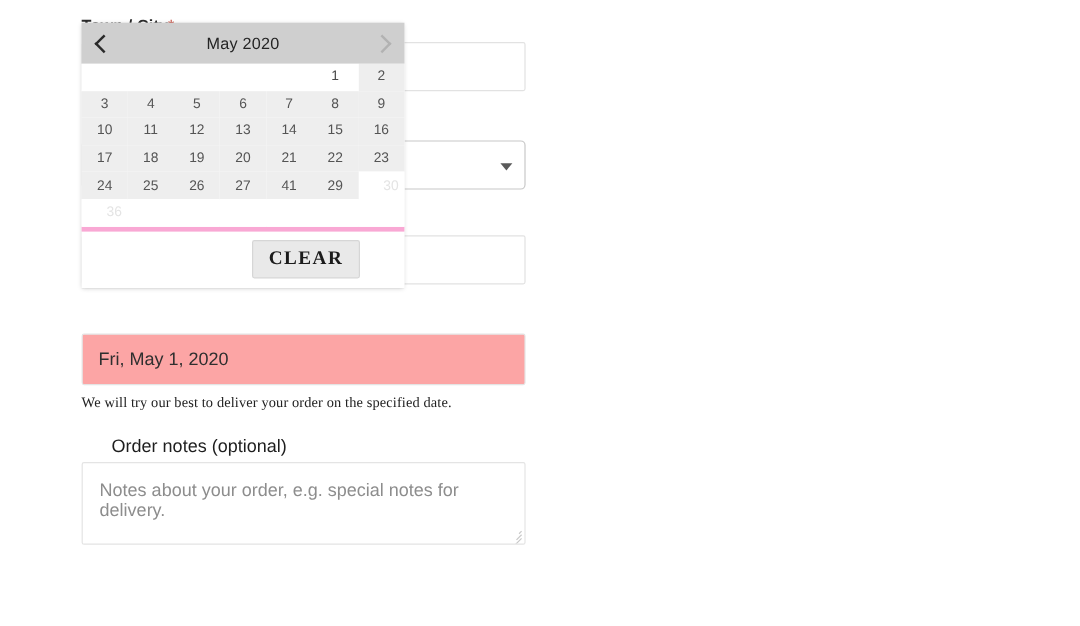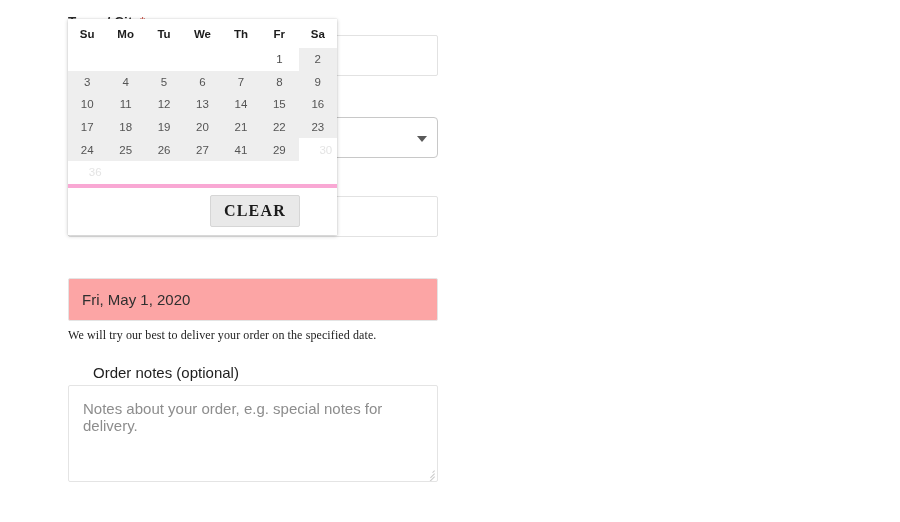--- a/index.html
+++ b/index.html
@@ -104,21 +104,21 @@
     font-size: 15px;
     color: #1e1e1e;
     margin-left: 25px;
   }
   .notes-box {
     position: absolute;
     left: 68px;
     top: 385px;
     box-sizing: border-box;
     width: 370px;
-    height: 97px;
+    height: 69px;
     border: 1px solid #e4e4e4;
     border-radius: 2px;
     background: #fff;
     overflow: hidden;
   }
   .notes-placeholder {
     position: absolute;
     left: 14px;
     top: 14px;
     font-size: 15px;
@@ -284,30 +284,30 @@
   <div class="notes-placeholder">Notes about your order, e.g. special notes for delivery.</div>
   <div class="resize-grip">
       <i></i>
       <i></i>
       <i></i>
     </div>
 </div>
 
 <div id="datepicker">
 
-
-  <div class="dp-weekdays" id="dp-weekdays">
-      <div>Su</div>
-      <div>Mo</div>
-      <div>Tu</div>
-      <div>We</div>
-      <div>Th</div>
-      <div>Fr</div>
-      <div>Sa</div>
-    </div>
+  <div class="dp-header">
+    <div class="dp-nav">
+      <span class="chev prev"></span>
+    </div>
+    <div class="dp-title">May 2020</div>
+    <div class="dp-nav">
+      <span class="chev next"></span>
+    </div>
+  </div>
+
 
   <div class="dp-grid" id="dp-grid">
       <div class="dp-cell blank"></div>
       <div class="dp-cell blank"></div>
       <div class="dp-cell blank"></div>
       <div class="dp-cell blank"></div>
       <div class="dp-cell blank"></div>
       <div class="dp-cell">1</div>
       <div class="dp-cell disabled">2</div>
       <div class="dp-cell disabled">3</div>

